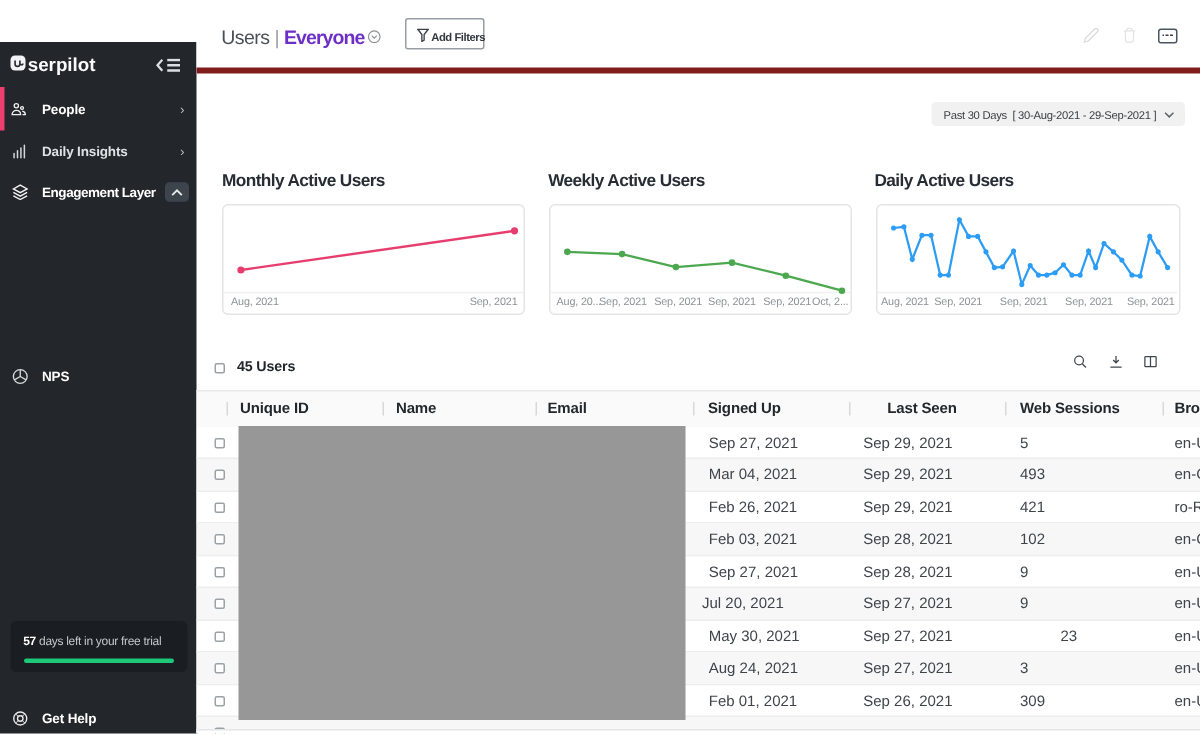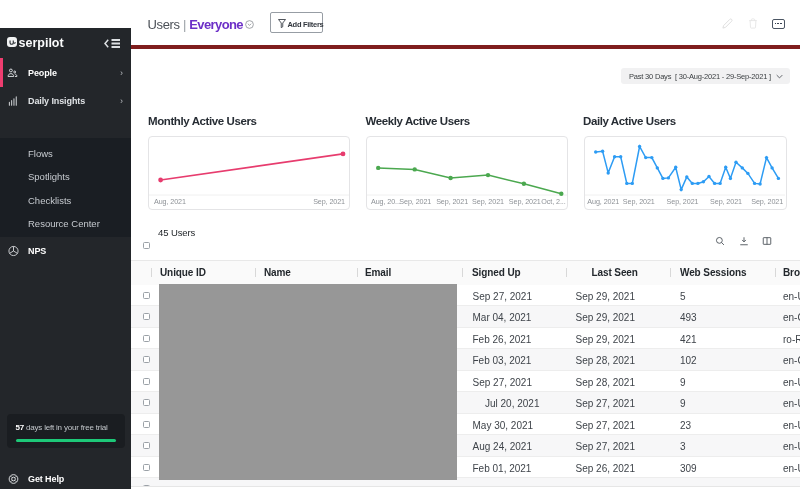--- a/index.html
+++ b/index.html
@@ -51,27 +51,34 @@
   </div>
 
   <div class="sideitem" style="top:58.5px;">
     <svg class="s-ic" width="11" height="11" viewBox="0 0 24 24" fill="none" stroke="#d4d7da" stroke-width="2.2">
         <path d="M3 21 v-6 M8 21 v-10 M13 21 v-14 M18 21 v-18" stroke-linecap="round"></path>
       </svg>
     <div class="s-tx" style="color:#dfe2e5;">Daily Insights</div>
     <div class="s-ch">›</div>
   </div>
 
-
-  <div class="abs" style="left:0;top:110px;width:131px;height:99px;background:#1a1e23;">
-    <div class="subitem" style="top:14.5px;">Flows</div>
-    <div class="subitem" style="top:38px;">Spotlights</div>
-    <div class="subitem" style="top:61.5px;">Checklists</div>
-    <div class="subitem" style="top:85px;">Resource Center</div>
-  </div>
+  <div class="sideitem" style="top:86px;">
+    <svg class="s-ic" width="11" height="11" viewBox="0 0 24 24" fill="none" stroke="#f2f3f5" stroke-width="2">
+        <path d="M12 2 L22 7.5 L12 13 L2 7.5 Z"></path>
+        <path d="M2 12.5 L12 18 L22 12.5"></path>
+        <path d="M2 17.5 L12 23 L22 17.5"></path>
+      </svg>
+    <div class="s-tx" style="letter-spacing:-0.3px;">Engagement Layer</div>
+    <div class="abs" style="right:8px;top:50%;transform:translateY(-50%);width:16px;height:13px;background:#3d444b;border-radius:3px;">
+      <svg style="position:absolute;left:4px;top:3.5px;" width="8" height="6" viewBox="0 0 10 7">
+          <path d="M1 5.5 L5 1.5 L9 5.5" stroke="#e8eaec" stroke-width="1.6" fill="none"></path>
+        </svg>
+    </div>
+  </div>
+
 
   <div class="sideitem" style="top:209px;">
     <svg class="s-ic" width="11" height="11" viewBox="0 0 24 24" fill="none" stroke="#d4d7da" stroke-width="2">
         <circle cx="12" cy="12" r="10"></circle>
         <path d="M12 12 V2 M12 12 L3.5 17 M12 12 L20.5 17"></path>
       </svg>
     <div class="s-tx">NPS</div>
   </div>
 
   <div class="abs" style="left:6.5px;top:385.5px;width:118px;height:34px;background:#1a1d21;border-radius:4px;">
@@ -204,21 +211,21 @@
         <circle cx="193.4" cy="41.4" r="1.7" fill="#2d9cf4"></circle>
       <text x="18.3" y="66.5" class="axlab" text-anchor="middle">Aug, 2021</text>
       <text x="53.8" y="66.5" class="axlab" text-anchor="middle">Sep, 2021</text>
       <text x="97.5" y="66.5" class="axlab" text-anchor="middle">Sep, 2021</text>
       <text x="141" y="66.5" class="axlab" text-anchor="middle">Sep, 2021</text>
       <text x="182.2" y="66.5" class="axlab" text-anchor="middle">Sep, 2021</text>
     </svg>
   </div>
 
   <div class="cbx" style="left:12px;top:241.5px;"></div>
-  <div class="abs" style="left:27px;top:227px;font-size:9.5px;font-weight:normal;color:#22262a;letter-spacing:-0.1px;">45 Users</div>
+  <div class="abs" style="left:27px;top:239px;font-size:9.5px;font-weight:bold;color:#22262a;letter-spacing:-0.1px;">45 Users</div>
 
   <svg class="abs" style="left:584px;top:236px;" width="10" height="10" viewBox="0 0 24 24" fill="none" stroke="#40474e" stroke-width="2">
       <circle cx="10.5" cy="10.5" r="7"></circle>
       <path d="M16 16 L21.5 21.5"></path>
     </svg>
   <svg class="abs" style="left:607.5px;top:236px;" width="10" height="10" viewBox="0 0 24 24" fill="none" stroke="#40474e" stroke-width="2">
       <path d="M12 3 v11 M7.5 9.5 L12 14 L16.5 9.5 M3 21 h18"></path>
     </svg>
   <svg class="abs" style="left:631px;top:236px;" width="10" height="10" viewBox="0 0 24 24" fill="none" stroke="#40474e" stroke-width="2">
       <rect x="3" y="4" width="18" height="16" rx="1"></rect>
@@ -267,29 +274,29 @@
       <div class="rcell" style="left:549px;top:75.5px;">102</div>
       <div class="rcell" style="left:652px;top:75.5px;">en-GB</div>
       <div class="abs" style="left:0;top:86px;width:669px;height:21.5px;background:#fff;border-bottom:1px solid #ededed;"></div>
       <div class="cbx" style="left:12px;top:93.2px;"></div>
       <div class="rcell" style="left:341.5px;top:97px;">Sep 27, 2021</div>
       <div class="rcell" style="left:444.5px;top:97px;">Sep 28, 2021</div>
       <div class="rcell" style="left:549px;top:97px;">9</div>
       <div class="rcell" style="left:652px;top:97px;">en-US</div>
       <div class="abs" style="left:0;top:107.5px;width:669px;height:21.5px;background:#f7f7f8;border-bottom:1px solid #ededed;"></div>
       <div class="cbx" style="left:12px;top:114.7px;"></div>
-      <div class="rcell" style="left:354px;top:118.5px;">Jul 20, 2021</div>
+      <div class="rcell" style="left:337px;top:118.5px;">Jul 20, 2021</div>
       <div class="rcell" style="left:444.5px;top:118.5px;">Sep 27, 2021</div>
       <div class="rcell" style="left:549px;top:118.5px;">9</div>
       <div class="rcell" style="left:652px;top:118.5px;">en-US</div>
       <div class="abs" style="left:0;top:129px;width:669px;height:21.5px;background:#fff;border-bottom:1px solid #ededed;"></div>
       <div class="cbx" style="left:12px;top:136.2px;"></div>
       <div class="rcell" style="left:341.5px;top:140px;">May 30, 2021</div>
       <div class="rcell" style="left:444.5px;top:140px;">Sep 27, 2021</div>
-      <div class="rcell" style="left:549px;top:140px;">23</div>
+      <div class="rcell" style="left:576px;top:140px;">23</div>
       <div class="rcell" style="left:652px;top:140px;">en-US</div>
       <div class="abs" style="left:0;top:150.5px;width:669px;height:21.5px;background:#f7f7f8;border-bottom:1px solid #ededed;"></div>
       <div class="cbx" style="left:12px;top:157.7px;"></div>
       <div class="rcell" style="left:341.5px;top:161.5px;">Aug 24, 2021</div>
       <div class="rcell" style="left:444.5px;top:161.5px;">Sep 27, 2021</div>
       <div class="rcell" style="left:549px;top:161.5px;">3</div>
       <div class="rcell" style="left:652px;top:161.5px;">en-US</div>
       <div class="abs" style="left:0;top:172px;width:669px;height:21.5px;background:#fff;border-bottom:1px solid #ededed;"></div>
       <div class="cbx" style="left:12px;top:179.2px;"></div>
       <div class="rcell" style="left:341.5px;top:183px;">Feb 01, 2021</div>

